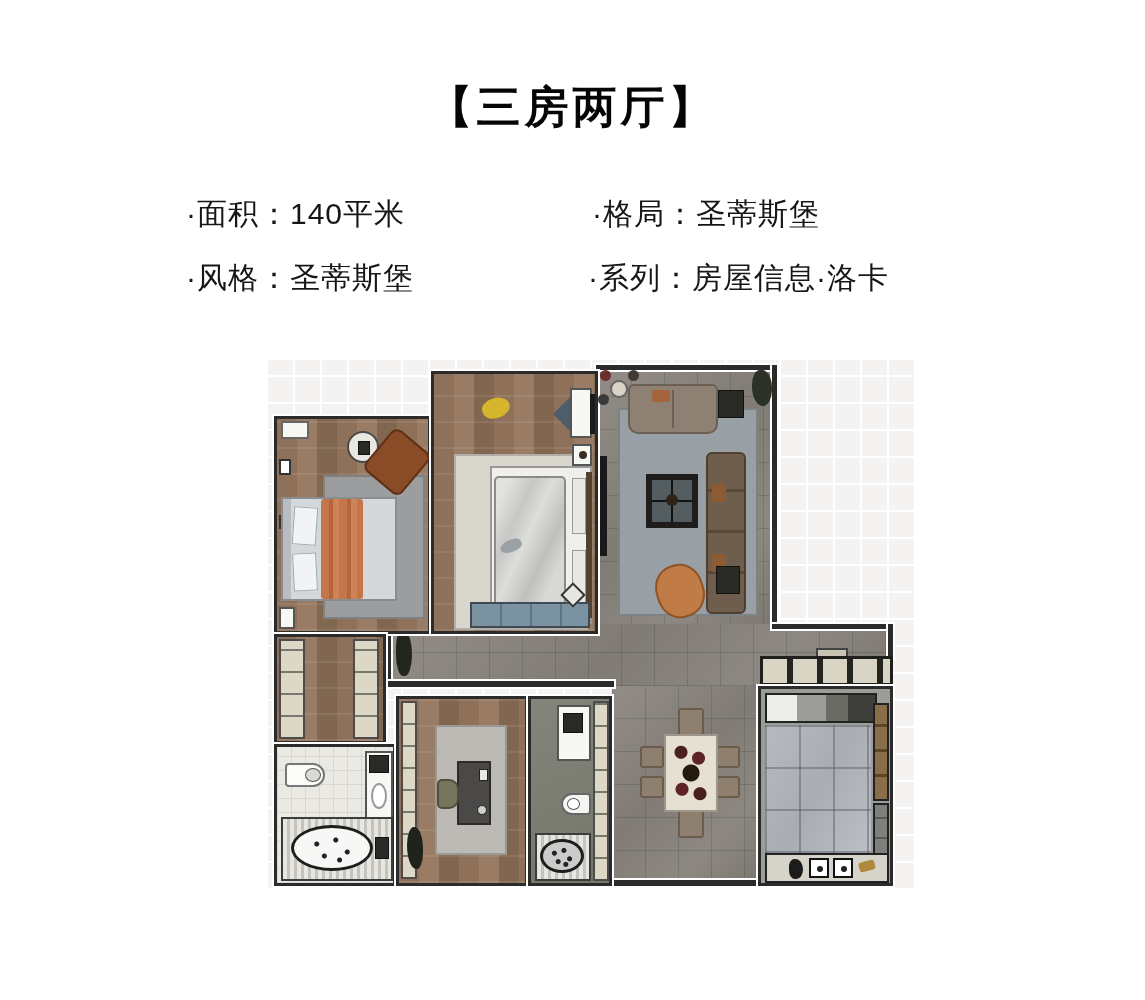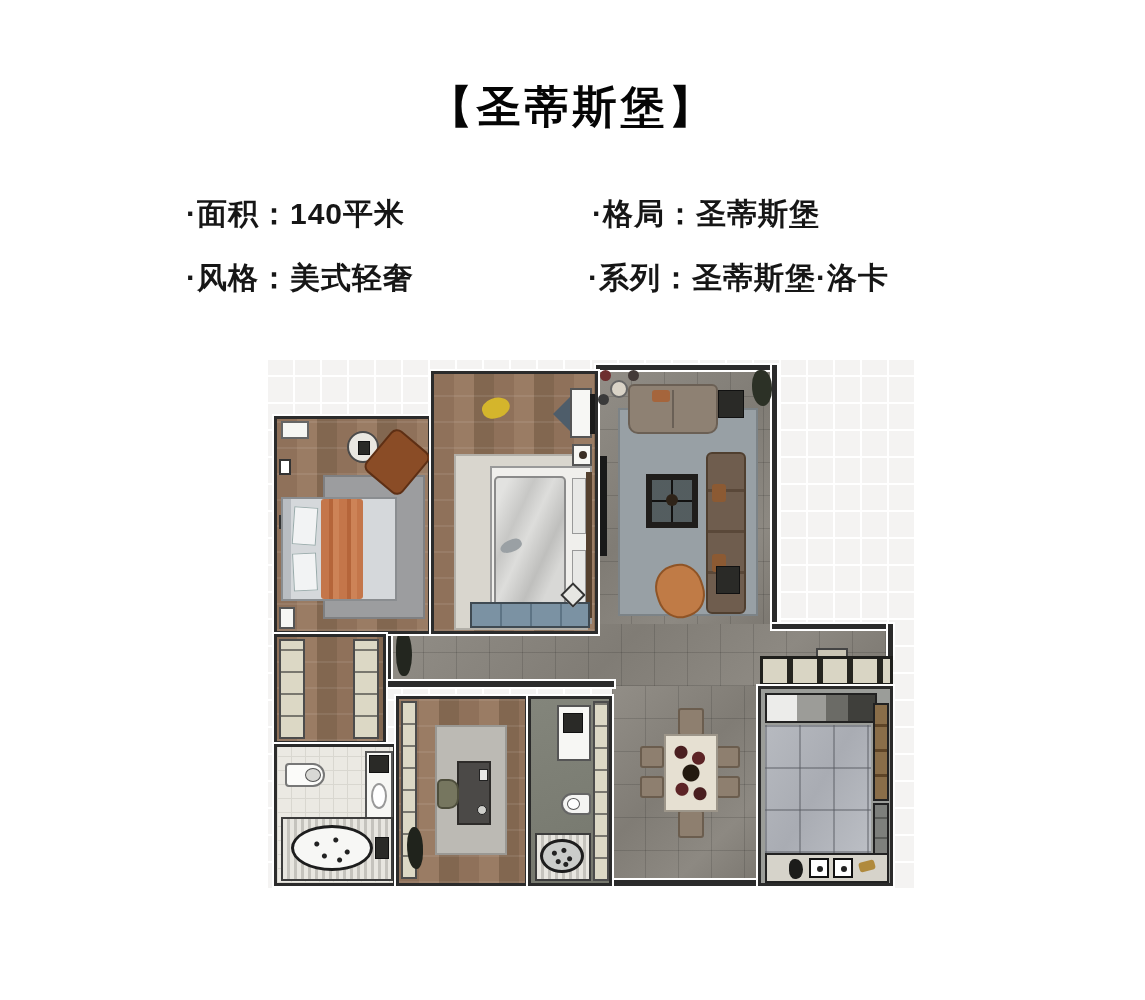--- a/index.html
+++ b/index.html
@@ -8,21 +8,21 @@
     background:#ffffff;
     font-family:"Liberation Sans","DejaVu Sans",sans-serif;
     color:#111;
   }
   
   .title{
     position:absolute;left:0;top:78px;width:1145px;text-align:center;
     font-size:44px;font-weight:800;letter-spacing:4px;color:#050505;
   }
   .info-item{
-    position:absolute;font-size:30px;font-weight:700;color:#161616;letter-spacing:1px;white-space:nowrap;
+    position:absolute;font-size:30px;font-weight:400;color:#161616;letter-spacing:1px;white-space:nowrap;
   }
   #info-1{left:186px;top:194px;}
   #info-2{left:592px;top:194px;}
   #info-3{left:186px;top:258px;}
   #info-4{left:588px;top:258px;}
 
   
   #plan{
     position:absolute;left:266px;top:360px;width:648px;height:530px;
     background:
@@ -81,25 +81,25 @@
       radial-gradient(circle at 40% 70%,#222 0 2px,transparent 3px),
       radial-gradient(circle at 60% 80%,#222 0 2px,transparent 3px),
       #f7f7f5;
   }
   .whitebox{background:#f7f7f4;border:2px solid #555;}
   .darkbox{background:#2a2a27;border:1px solid #111;}
 </style>
 </head>
 <body>
 
-<div class="title">【圣蒂斯堡】</div>
+<div class="title">【三房两厅】</div>
 <div class="info-item" id="info-1">·面积：140平米</div>
 <div class="info-item" id="info-2">·格局：圣蒂斯堡</div>
-<div class="info-item" id="info-3">·风格：美式轻奢</div>
-<div class="info-item" id="info-4">·系列：圣蒂斯堡·洛卡</div>
+<div class="info-item" id="info-3">·风格：圣蒂斯堡</div>
+<div class="info-item" id="info-4">·系列：房屋信息·洛卡</div>
 
 <div id="plan">
 
   <div class="zone tileg" style="left:332px;top:8px;width:177px;height:260px;"></div>
   <div class="zone tileg" style="left:124px;top:264px;width:503px;height:62px;"></div>
   <div class="zone tileg" style="left:346px;top:326px;width:146px;height:198px;"></div>
 
   <div class="seg" style="left:330px;top:5px;width:181px;height:5px;"></div>
   <div class="seg" style="left:506px;top:5px;width:5px;height:263px;"></div>
   <div class="seg" style="left:506px;top:264px;width:121px;height:5px;"></div>

